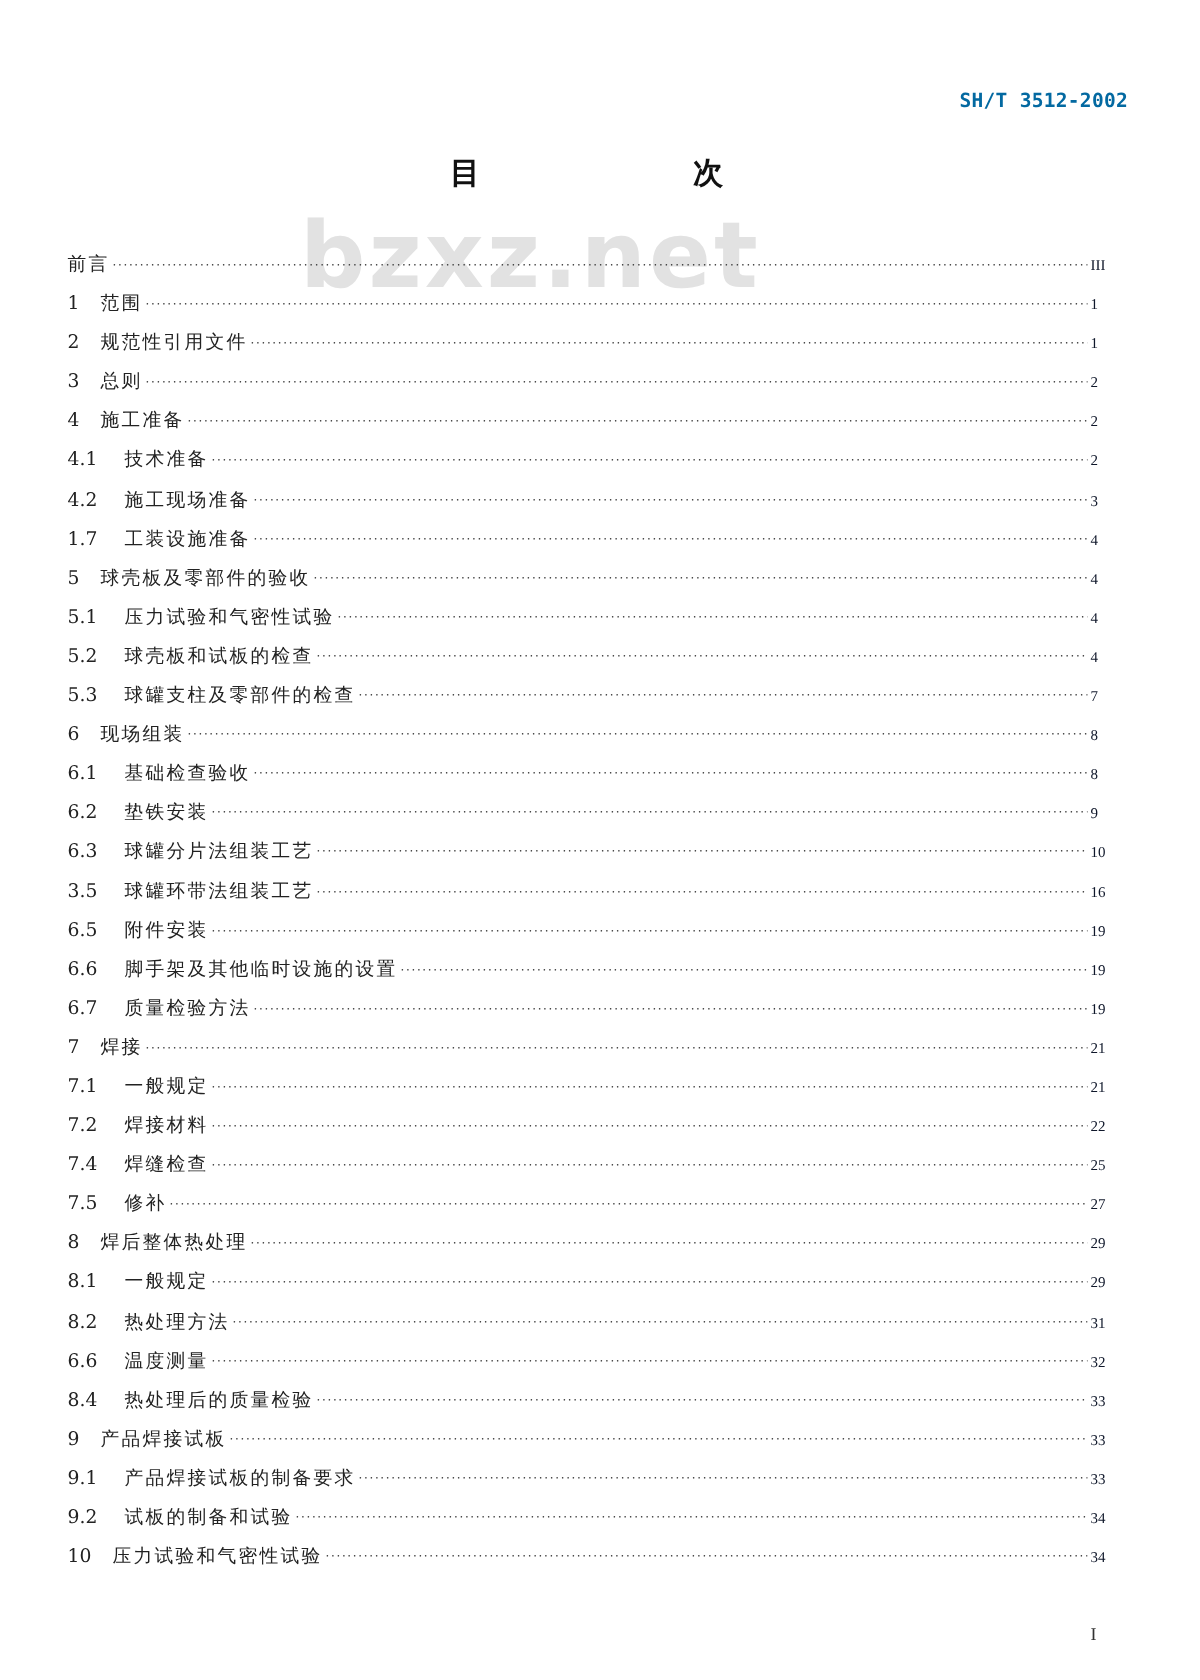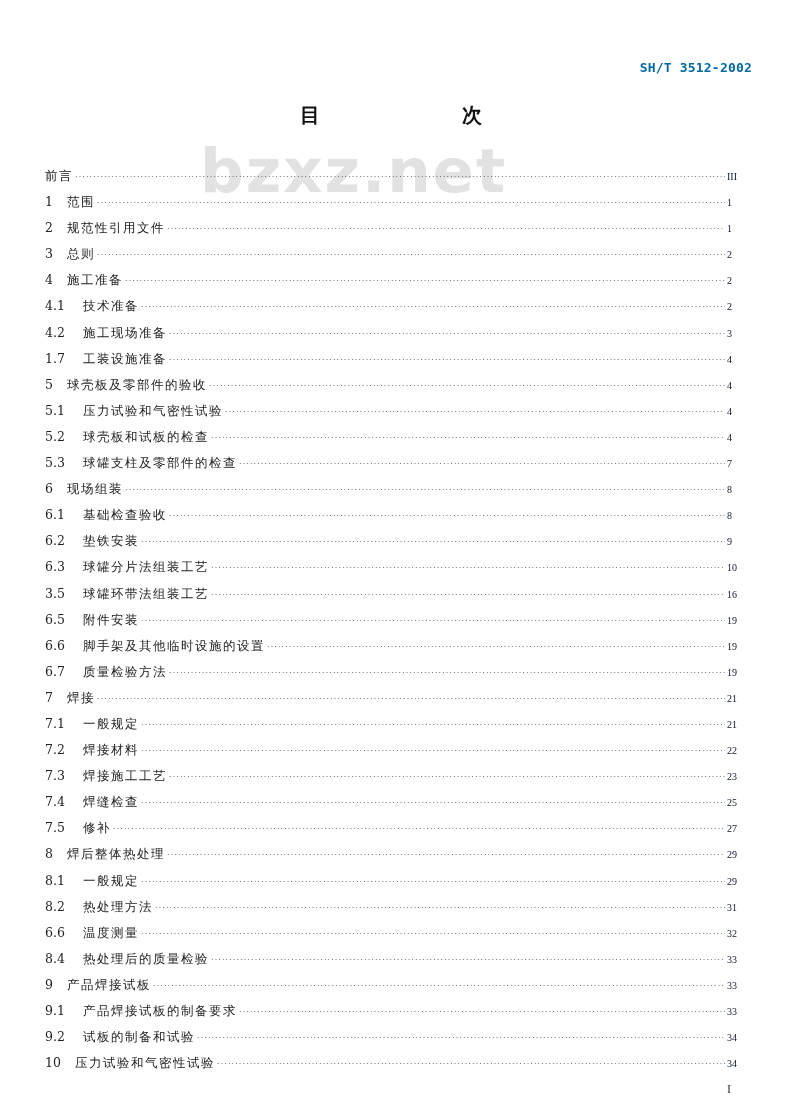--- a/index.html
+++ b/index.html
@@ -251,26 +251,20 @@
       <span class="toc-dots"></span>
       <span class="toc-page">21</span>
     </div>
     <div class="toc-row lvl2">
       <span class="toc-num">7.2</span>
       <span class="toc-label">焊接材料</span>
       <span class="toc-dots"></span>
       <span class="toc-page">22</span>
     </div>
     <div class="toc-row lvl2">
-      <span class="toc-num">7.3</span>
-      <span class="toc-label">焊接施工工艺</span>
-      <span class="toc-dots"></span>
-      <span class="toc-page">23</span>
-    </div>
-    <div class="toc-row lvl2">
       <span class="toc-num">7.4</span>
       <span class="toc-label">焊缝检查</span>
       <span class="toc-dots"></span>
       <span class="toc-page">25</span>
     </div>
     <div class="toc-row lvl2">
       <span class="toc-num">7.5</span>
       <span class="toc-label">修补</span>
       <span class="toc-dots"></span>
       <span class="toc-page">27</span>

